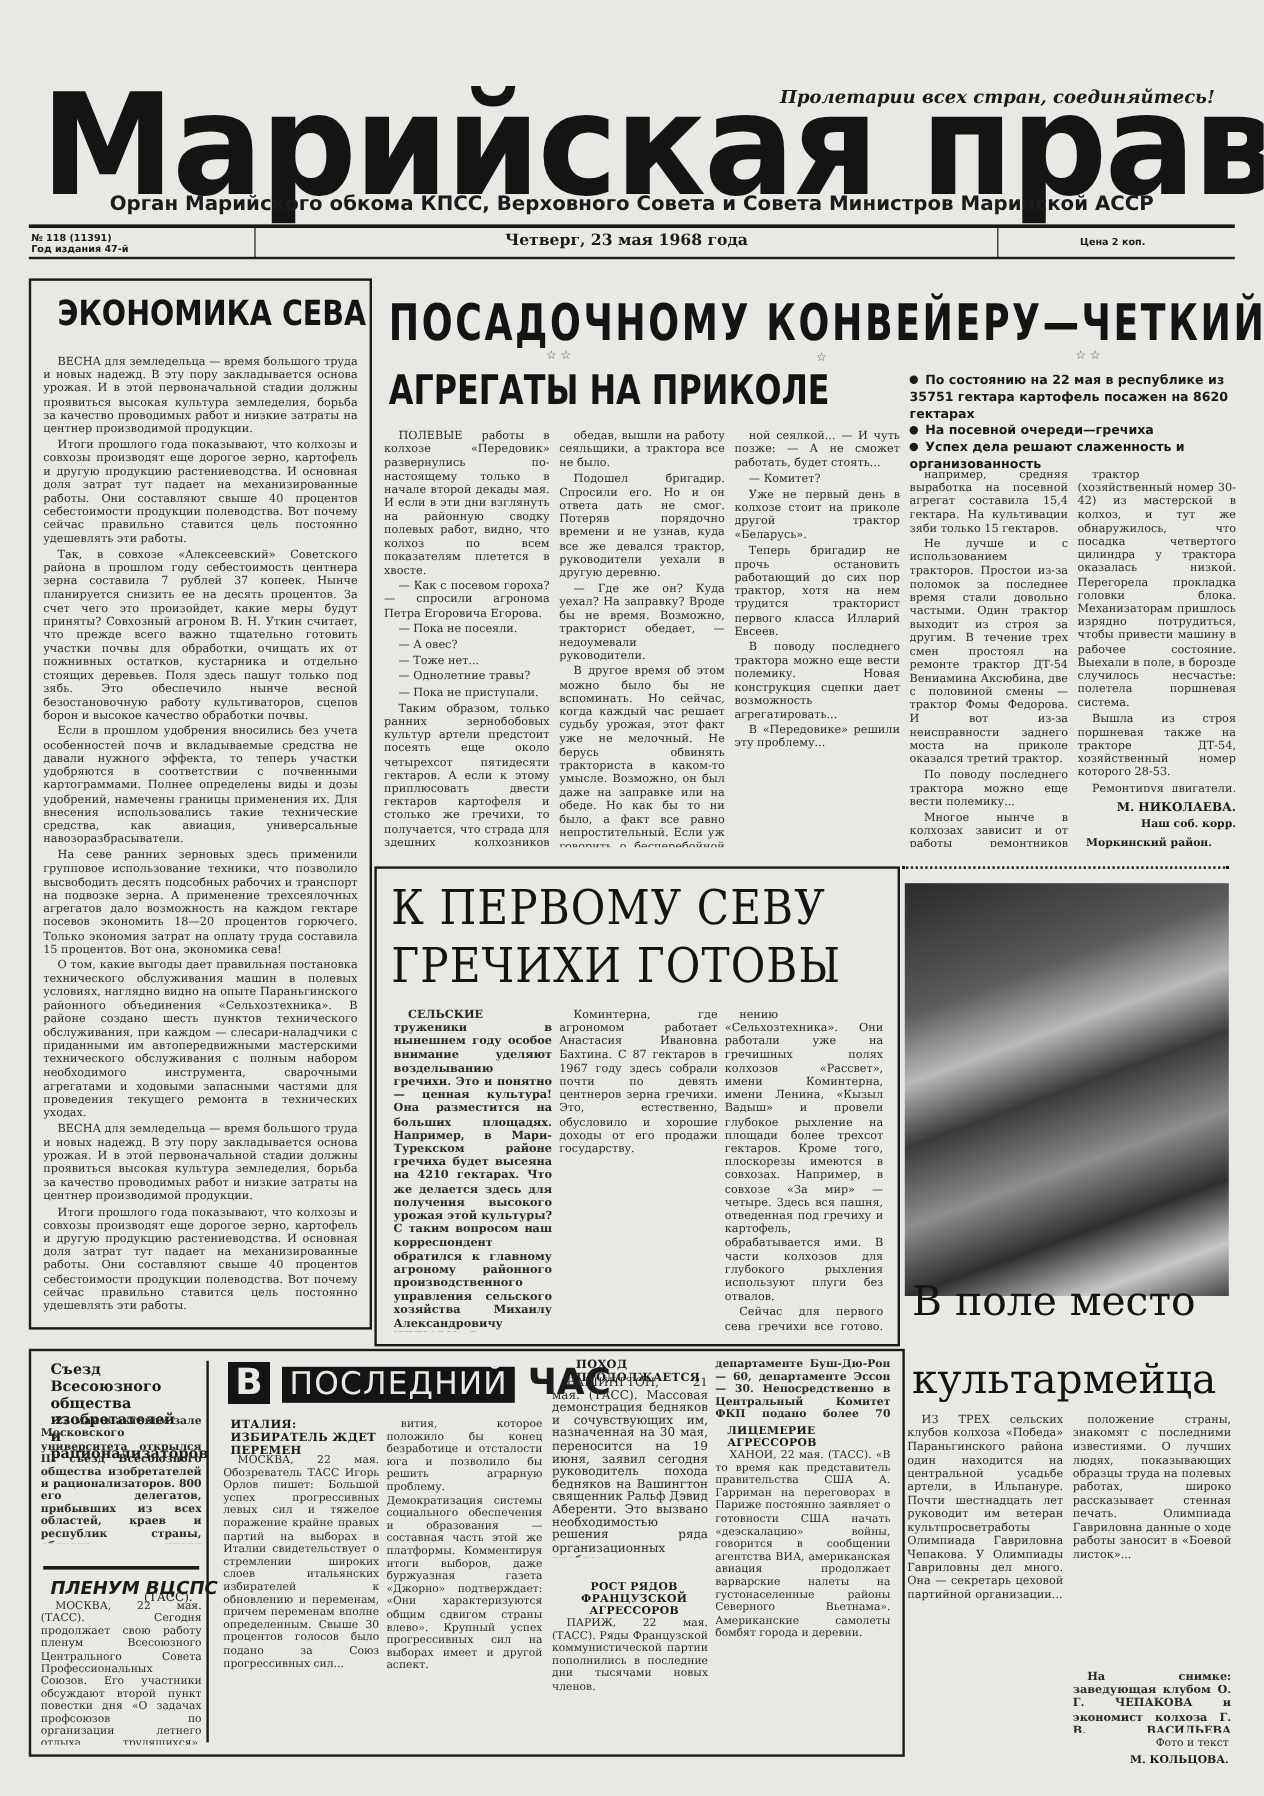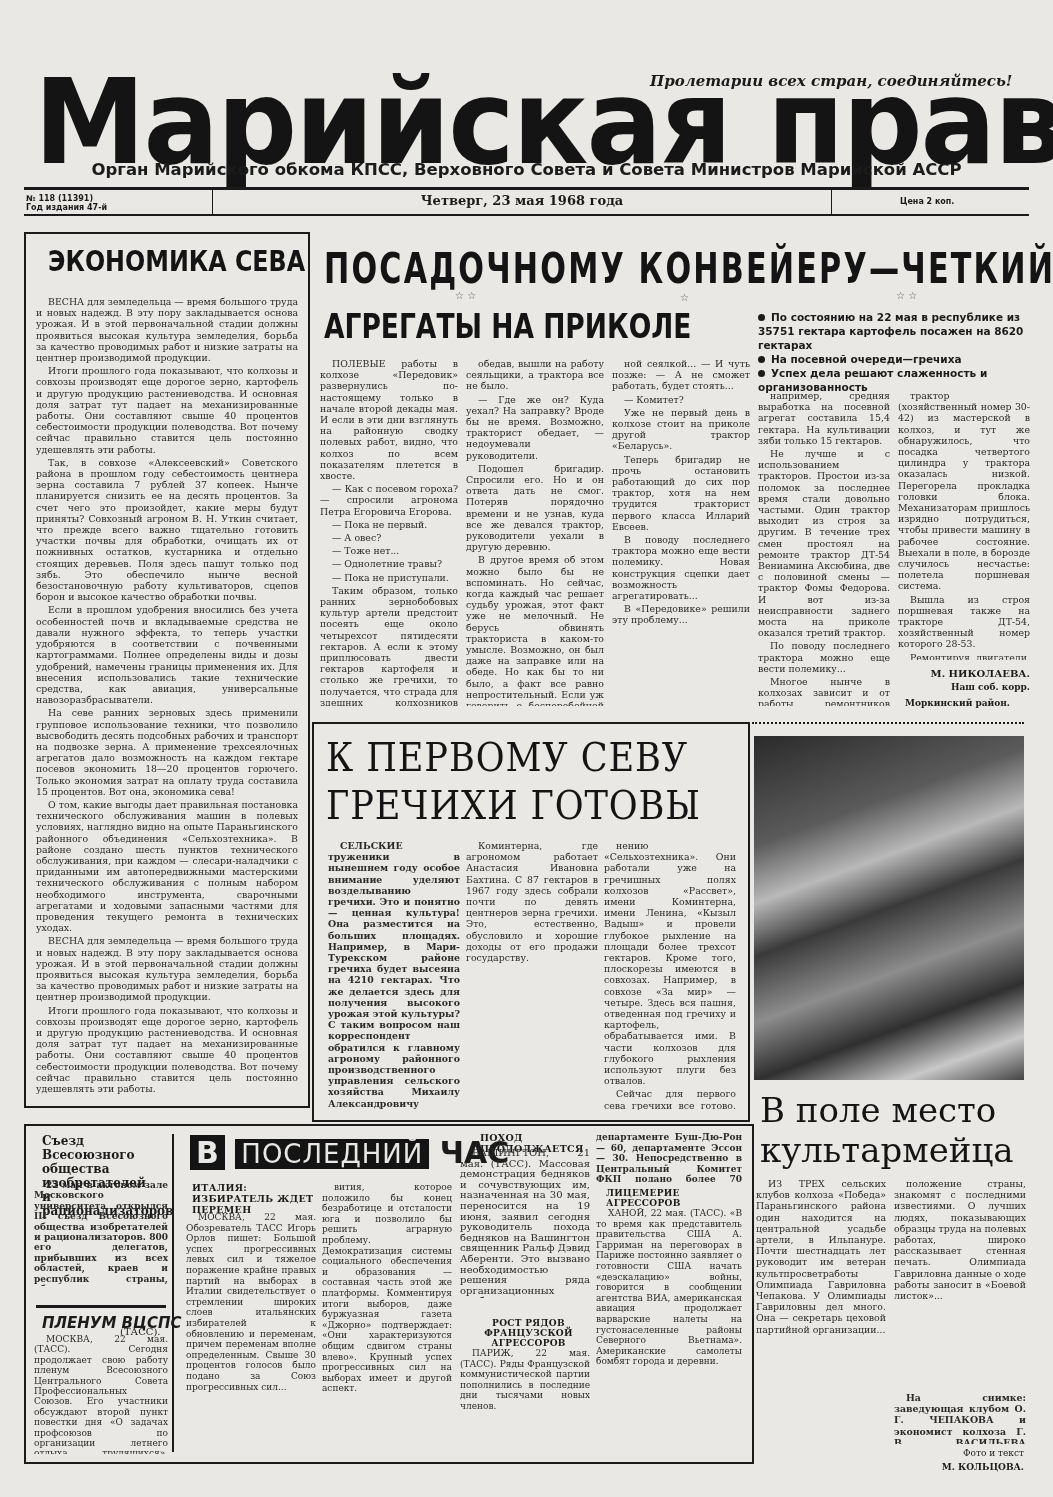--- a/index.html
+++ b/index.html
@@ -66,31 +66,31 @@
 
 <div class="abs" style="left:758px;top:310px;width:270px;">
   <div class="bullet"><span class="dot"></span><span>По состоянию на 22 мая в республике из 35751 гектара картофель посажен на 8620 гектарах</span></div>
   <div class="bullet"><span class="dot"></span><span>На посевной очереди—гречиха</span></div>
   <div class="bullet"><span class="dot"></span><span>Успех дела решают слаженность и организованность</span></div>
 </div>
 
 <div class="abs body-text" style="left:320px;top:358px;width:138px;height:348px;">
   <p>ПОЛЕВЫЕ работы в колхозе «Передовик» развернулись по-настоящему только в начале второй декады мая. И если в эти дни взглянуть на районную сводку полевых работ, видно, что колхоз по всем показателям плетется в хвосте.</p>
   <p>— Как с посевом гороха? — спросили агронома Петра Егоровича Егорова.</p>
-  <p>— Пока не первый.</p>
+  <p>— Пока не посеяли.</p>
   <p>— А овес?</p>
   <p>— Тоже нет...</p>
   <p>— Однолетние травы?</p>
   <p>— Пока не приступали.</p>
   <p>Таким образом, только ранних зернобобовых культур артели предстоит посеять еще около четырехсот пятидесяти гектаров. А если к этому приплюсовать двести гектаров картофеля и столько же гречихи, то получается, что страда для здешних колхозников только начинается.</p>
 </div>
 <div class="abs body-text" style="left:466px;top:358px;width:138px;height:348px;">
   <p>обедав, вышли на работу сеяльщики, а трактора все не было.</p>
+  <p>Подошел бригадир. Спросили его. Но и он ответа дать не смог. Потеряв порядочно времени и не узнав, куда все же девался трактор, руководители уехали в другую деревню.</p>
   <p>— Где же он? Куда уехал? На заправку? Вроде бы не время. Возможно, тракторист обедает, — недоумевали руководители.</p>
-  <p>Подошел бригадир. Спросили его. Но и он ответа дать не смог. Потеряв порядочно времени и не узнав, куда все же девался трактор, руководители уехали в другую деревню.</p>
   <p>В другое время об этом можно было бы не вспоминать. Но сейчас, когда каждый час решает судьбу урожая, этот факт уже не мелочный. Не берусь обвинять тракториста в каком-то умысле. Возможно, он был даже на заправке или на обеде. Но как бы то ни было, а факт все равно непростительный. Если уж говорить о бесперебойной работе на севе — руководителям колхоза...</p>
 </div>
 <div class="abs body-text" style="left:612px;top:358px;width:138px;height:348px;">
   <p>ной сеялкой... — И чуть позже: — А не сможет работать, будет стоять...</p>
   <p>— Комитет?</p>
   <p>Уже не первый день в колхозе стоит на приколе другой трактор «Беларусь».</p>
   <p>Теперь бригадир не прочь остановить работающий до сих пор трактор, хотя на нем трудится тракторист первого класса Илларий Евсеев.</p>
   <p>В поводу последнего трактора можно еще вести полемику. Новая конструкция сцепки дает возможность агрегатировать...</p>
   <p>В «Передовике» решили эту проблему...</p>
 </div>
@@ -122,21 +122,21 @@
     <p>Коминтерна, где агрономом работает Анастасия Ивановна Бахтина. С 87 гектаров в 1967 году здесь собрали почти по девять центнеров зерна гречихи. Это, естественно, обусловило и хорошие доходы от его продажи государству.</p>
   </div>
   <div class="body-text" style="position:absolute;left:290px;top:116px;width:132px;height:270px;">
     <p>нению «Сельхозтехника». Они работали уже на гречишных полях колхозов «Рассвет», имени Коминтерна, имени Ленина, «Кызыл Вадыш» и провели глубокое рыхление на площади более трехсот гектаров. Кроме того, плоскорезы имеются в совхозах. Например, в совхозе «За мир» — четыре. Здесь вся пашня, отведенная под гречиху и картофель, обрабатывается ими. В части колхозов для глубокого рыхления используют плуги без отвалов.</p>
     <p>Сейчас для первого сева гречихи все готово. Более 900 тонн минеральных удобрений вывезено на поля.</p>
   </div>
 </div>
 
 <div class="abs" style="left:752px;top:722px;width:272px;height:5px;border-top:2px dotted #1b1b1b;"></div>
 <div class="abs photo" style="left:754px;top:736px;width:270px;height:344px;"></div>
-<div class="abs serif-head" style="left:760px;top:1090px;font-size:34px;">В поле место</div>
+<div class="abs serif-head" style="left:760px;top:1065px;font-size:34px;">В поле место</div>
 <div class="abs serif-head" style="left:760px;top:1130px;font-size:34px;">культармейца</div>
 
 <div class="abs body-text" style="left:756px;top:1178px;width:130px;height:305px;">
   <p>ИЗ ТРЕХ сельских клубов колхоза «Победа» Параньгинского района один находится на центральной усадьбе артели, в Ильпануре. Почти шестнадцать лет руководит им ветеран культпросветработы Олимпиада Гавриловна Чепакова. У Олимпиады Гавриловны дел много. Она — секретарь цеховой партийной организации...</p>
 </div>
 <div class="abs body-text" style="left:894px;top:1178px;width:132px;height:200px;">
   <p>положение страны, знакомят с последними известиями. О лучших людях, показывающих образцы труда на полевых работах, широко рассказывает стенная печать. Олимпиада Гавриловна данные о ходе работы заносит в «Боевой листок»...</p>
 </div>
 <div class="abs body-text" style="left:894px;top:1392px;width:132px;height:52px;font-weight:bold;">
   <p>На снимке: заведующая клубом О. Г. ЧЕПАКОВА и экономист колхоза Г. В. ВАСИЛЬЕВА выпускают очередной номер «Боевого листка».</p>

